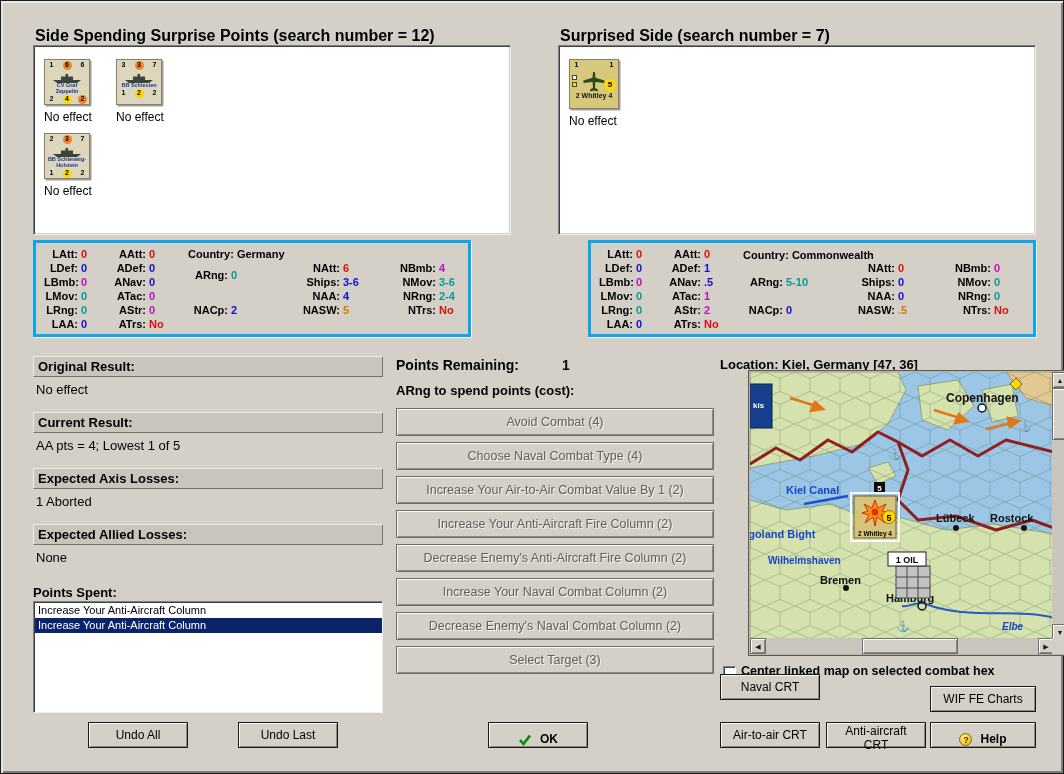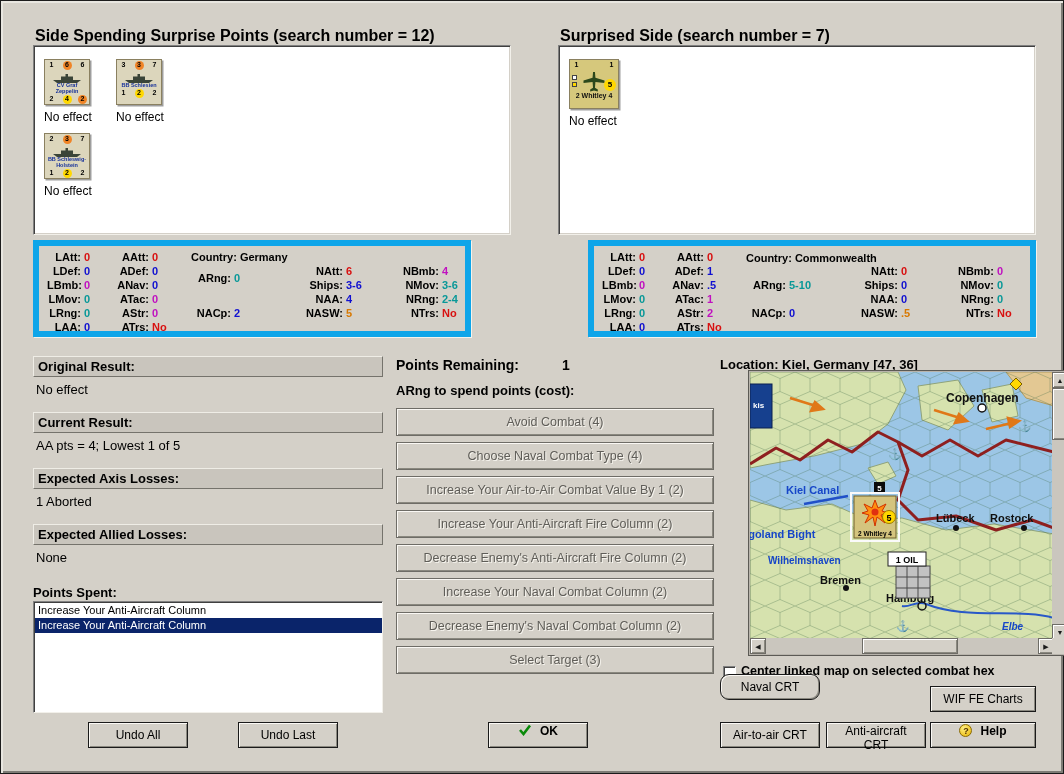--- a/index.html
+++ b/index.html
@@ -18,41 +18,41 @@
   .close-btn{width:18px;height:15px;background:#d4d0c8;border:1px solid #404040;
     box-shadow:inset 1px 1px 0 #fff,inset -1px -1px 0 #8a887f;display:flex;align-items:center;justify-content:center;padding:0;}
   
   .sec-header{font-size:16px;font-weight:bold;white-space:nowrap;}
   .bold-label{font-size:13px;font-weight:bold;white-space:nowrap;}
   .pr-label{font-size:14px;font-weight:bold;white-space:nowrap;}
   .result-text{font-size:13px;white-space:nowrap;}
   
   .sunken-white{background:#fff;border:1px solid;border-color:#808080 #f2f0ea #f2f0ea #808080;
     box-shadow:inset 1px 1px 0 #404040, inset -1px -1px 0 #d4d0c8;box-sizing:border-box;overflow:hidden;}
-  .statsbox{border:6px solid #0ea5e9;box-shadow:1px 1px 0 #f4f2ec;box-sizing:border-box;}
+  .statsbox{border:3px solid #0ea5e9;box-shadow:1px 1px 0 #f4f2ec;box-sizing:border-box;}
   .stat-entry{position:absolute;font-size:11px;white-space:nowrap;}
   .s-lbl{font-weight:bold;display:inline-block;text-align:right;margin-right:3px;}
   .s-lbl.s-wide{text-align:left;margin-right:0;}
   .s-val{font-weight:bold;}
   .group-bar{background:#c9c5bd;border:1px solid;border-color:#efede6 #75736c #75736c #efede6;
     font-weight:bold;font-size:13px;padding:2px 4px;height:21px;box-sizing:border-box;white-space:nowrap;}
   
   .listbox{background:#fff;border:1px solid;border-color:#808080 #f2f0ea #f2f0ea #808080;
     box-shadow:inset 1px 1px 0 #404040;box-sizing:border-box;padding:1px 0 0 1px;overflow:hidden;}
   .ps-item{font-size:11px;height:15px;line-height:15px;padding:0 3px;white-space:nowrap;}
   .ps-item.sel{background:#0a246a;color:#fff;}
   
   button{font-family:inherit;margin:0;}
   .btn{background:#d4d0c8;border:1px solid #6e6c66;box-shadow:inset 1px 1px 0 #faf8f4,inset -1px -1px 0 #8a887f;
     font-size:12px;color:#000;box-sizing:border-box;}
   .btn.dark{border:1px solid #1a1a1a;}
   .spend-btn{display:block;width:318px;height:28px;margin-bottom:6px;font-size:12.5px;}
   .spend-btn.disabled{color:#5f5d58;text-shadow:1px 1px 0 #f6f4ee;}
   .bottom-btn{height:26px;font-size:12px;}
-  .ok-btn,.help-btn{display:flex;align-items:flex-start;justify-content:center;gap:8px;font-weight:bold;}
+  .ok-btn,.help-btn{display:flex;align-items:flex-end;justify-content:center;gap:8px;font-weight:bold;}
   .help-icon{width:13px;height:13px;border-radius:50%;background:radial-gradient(circle at 35% 30%,#ffee80,#e8b400);
     border:1px solid #8a6a00;display:inline-flex;align-items:center;justify-content:center;
     font-size:9px;font-weight:bold;color:#503000;box-sizing:border-box;}
   
   .unit-wrap{width:160px;margin:4px 0 0 2px;}
   .unit-cell{display:inline-block;vertical-align:top;margin:9px 6px 0 8px;width:58px;}
   .counter{position:relative;width:46px;height:46px;background:#dcd6bc;border:1px solid #8a8060;
     box-shadow:1.5px 1.5px 0 rgba(40,40,40,.45);box-sizing:border-box;}
   .counter.air{width:50px;height:50px;background:#d6c87c;}
   .cnt-row{display:flex;justify-content:space-between;padding:1px 2px 0 2px;font-size:7px;line-height:8px;font-weight:bold;}
@@ -344,21 +344,21 @@
       <button class="sbtn" style="left:0;top:0;">◀</button>
       <div class="hthumb"></div>
       <button class="sbtn" style="right:0;top:0;">▶</button>
     </div>
     <div class="scroll-corner"></div>
   </div>
 
   <span class="checkbox abs" style="left:723px;top:666px;"></span>
   <span class="chk-label abs" style="left:741px;top:664px;">Center linked map on selected combat hex</span>
 
-  <button class="btn dark abs bottom-btn" style="left:720px;top:674px;width:100px;border-radius:9px;">Naval CRT</button>
+  <button class="btn dark abs bottom-btn" style="left:720px;top:674px;width:100px;">Naval CRT</button>
   <button class="btn dark abs bottom-btn" style="left:930px;top:686px;width:106px;">WIF FE Charts</button>
   <button class="btn dark abs bottom-btn" style="left:720px;top:722px;width:100px;">Air-to-air CRT</button>
   <button class="btn dark abs bottom-btn" style="left:826px;top:722px;width:100px;">Anti-aircraft CRT</button>
   <button class="btn dark abs bottom-btn help-btn" style="left:930px;top:722px;width:106px;">
     <span class="help-icon">
         <span>?</span>
       </span>
     <span>Help</span>
   </button>
 

